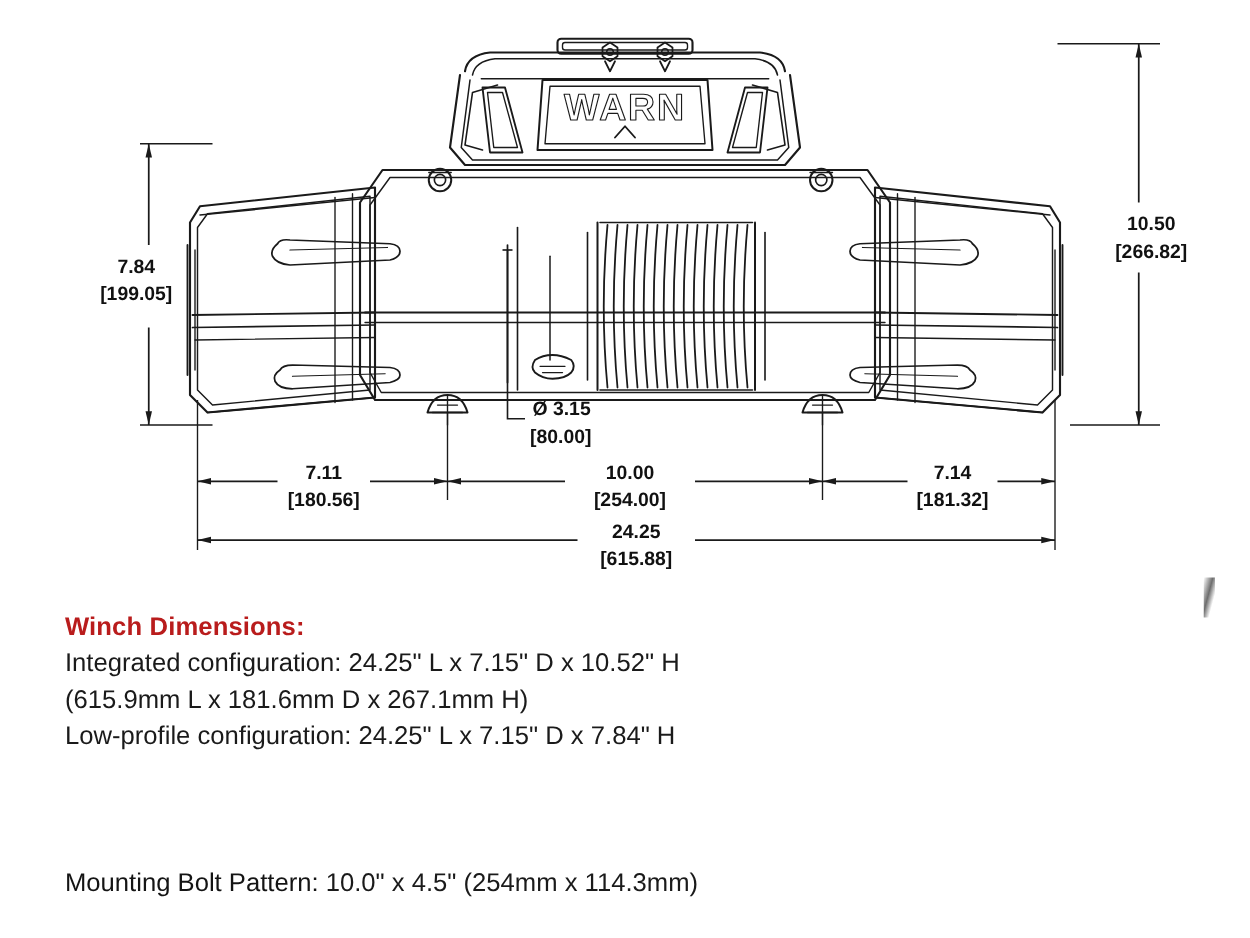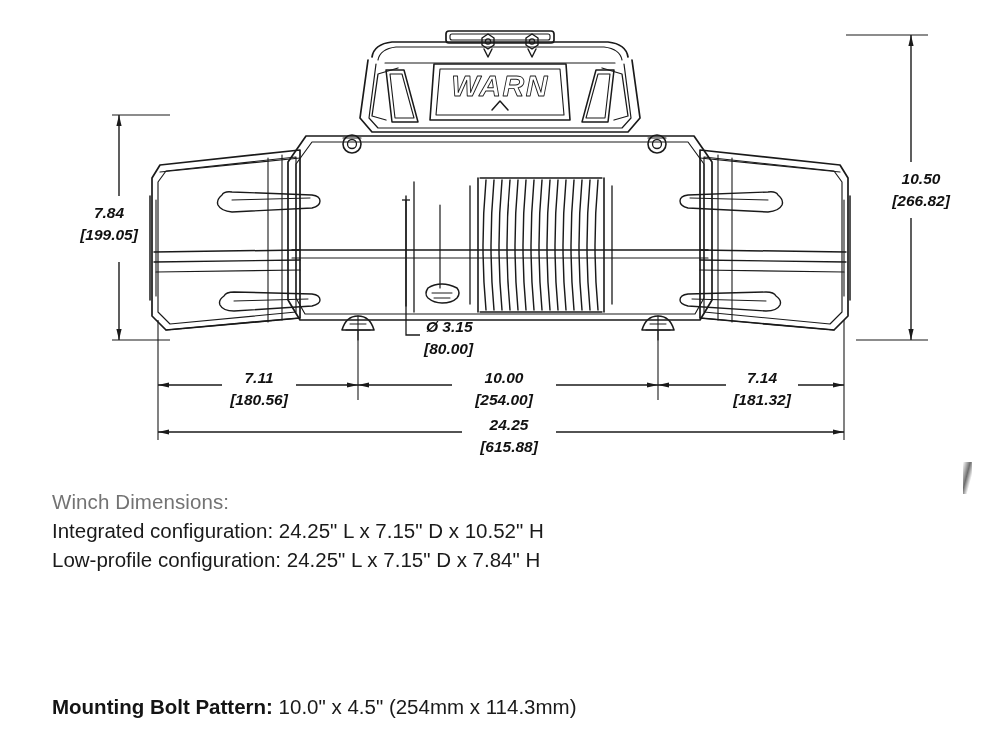--- a/index.html
+++ b/index.html
@@ -13,55 +13,54 @@
     position: relative;
     font-family: "Liberation Sans", sans-serif;
     color: #1a1a1a;
     overflow: hidden;
   }
   #drawing-area {
     position: absolute;
     left: 0; top: 0;
     width: 1000px;
     height: 480px;
-    font-style: italic;
   }
   #drawing-svg { display: block; }
 
   .spec-block {
     position: absolute;
     left: 52px;
     top: 487px;
     width: 900px;
   }
   .spec-heading {
     font-size: 20.5px;
-    font-weight: normal;
+    font-weight: bold;
     letter-spacing: 0.1px;
     line-height: 1.42;
-    color: #737373;
+    color: #b91c1c;
   }
   .spec-line {
     font-size: 20.5px;
     font-weight: normal;
     line-height: 1.42;
     color: #1a1a1a;
     white-space: pre;
   }
   .bolt-block {
     position: absolute;
     left: 52px;
     top: 692px;
     width: 900px;
     font-size: 20.5px;
     line-height: 1.42;
     white-space: pre;
   }
   .bolt-label {
-    font-weight: bold;
+    font-weight: normal;
     color: #141414;
   }
   .bolt-value {
     font-weight: normal;
     color: #1a1a1a;
   }
   .edge-artifact {
     position: absolute;
     left: 963px;
     top: 462px;
@@ -312,16 +311,17 @@
     <text class="dim" x="424" y="354" text-anchor="start">[80.00]</text>
   </g>
 </svg>
 </div>
 
 <div class="edge-artifact"></div>
 
 <div class="spec-block">
   <div class="spec-heading">Winch Dimensions:</div>
   <div class="spec-line">Integrated configuration: 24.25" L x 7.15" D x 10.52" H</div>
+  <div class="spec-line">(615.9mm L x 181.6mm D x 267.1mm H)</div>
   <div class="spec-line">Low-profile configuration: 24.25" L x 7.15" D x 7.84" H</div>
 </div>
 
 <div class="bolt-block"><span class="bolt-label">Mounting Bolt Pattern:</span><span class="bolt-value"> 10.0" x 4.5" (254mm x 114.3mm)</span></div>
 
 </body></html>

